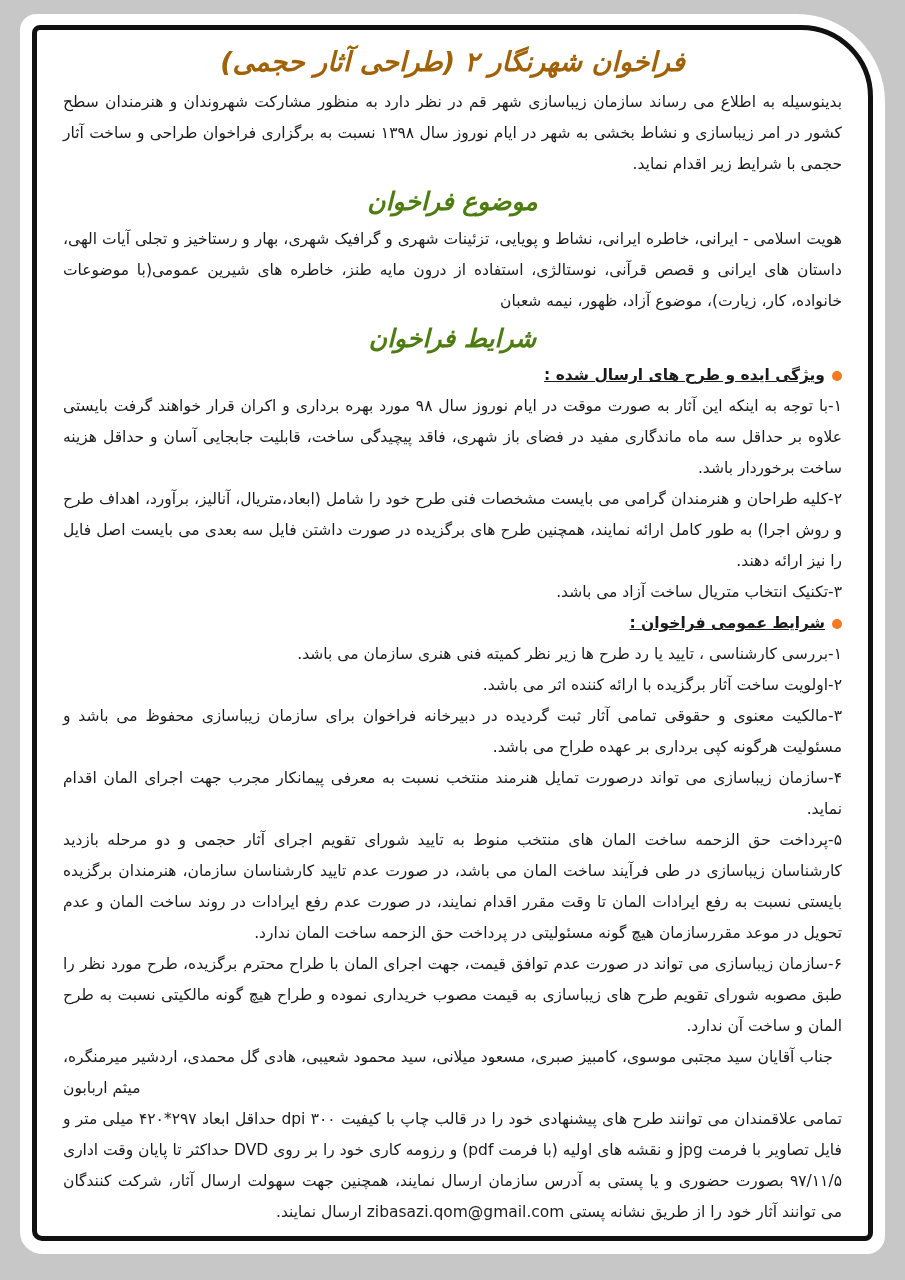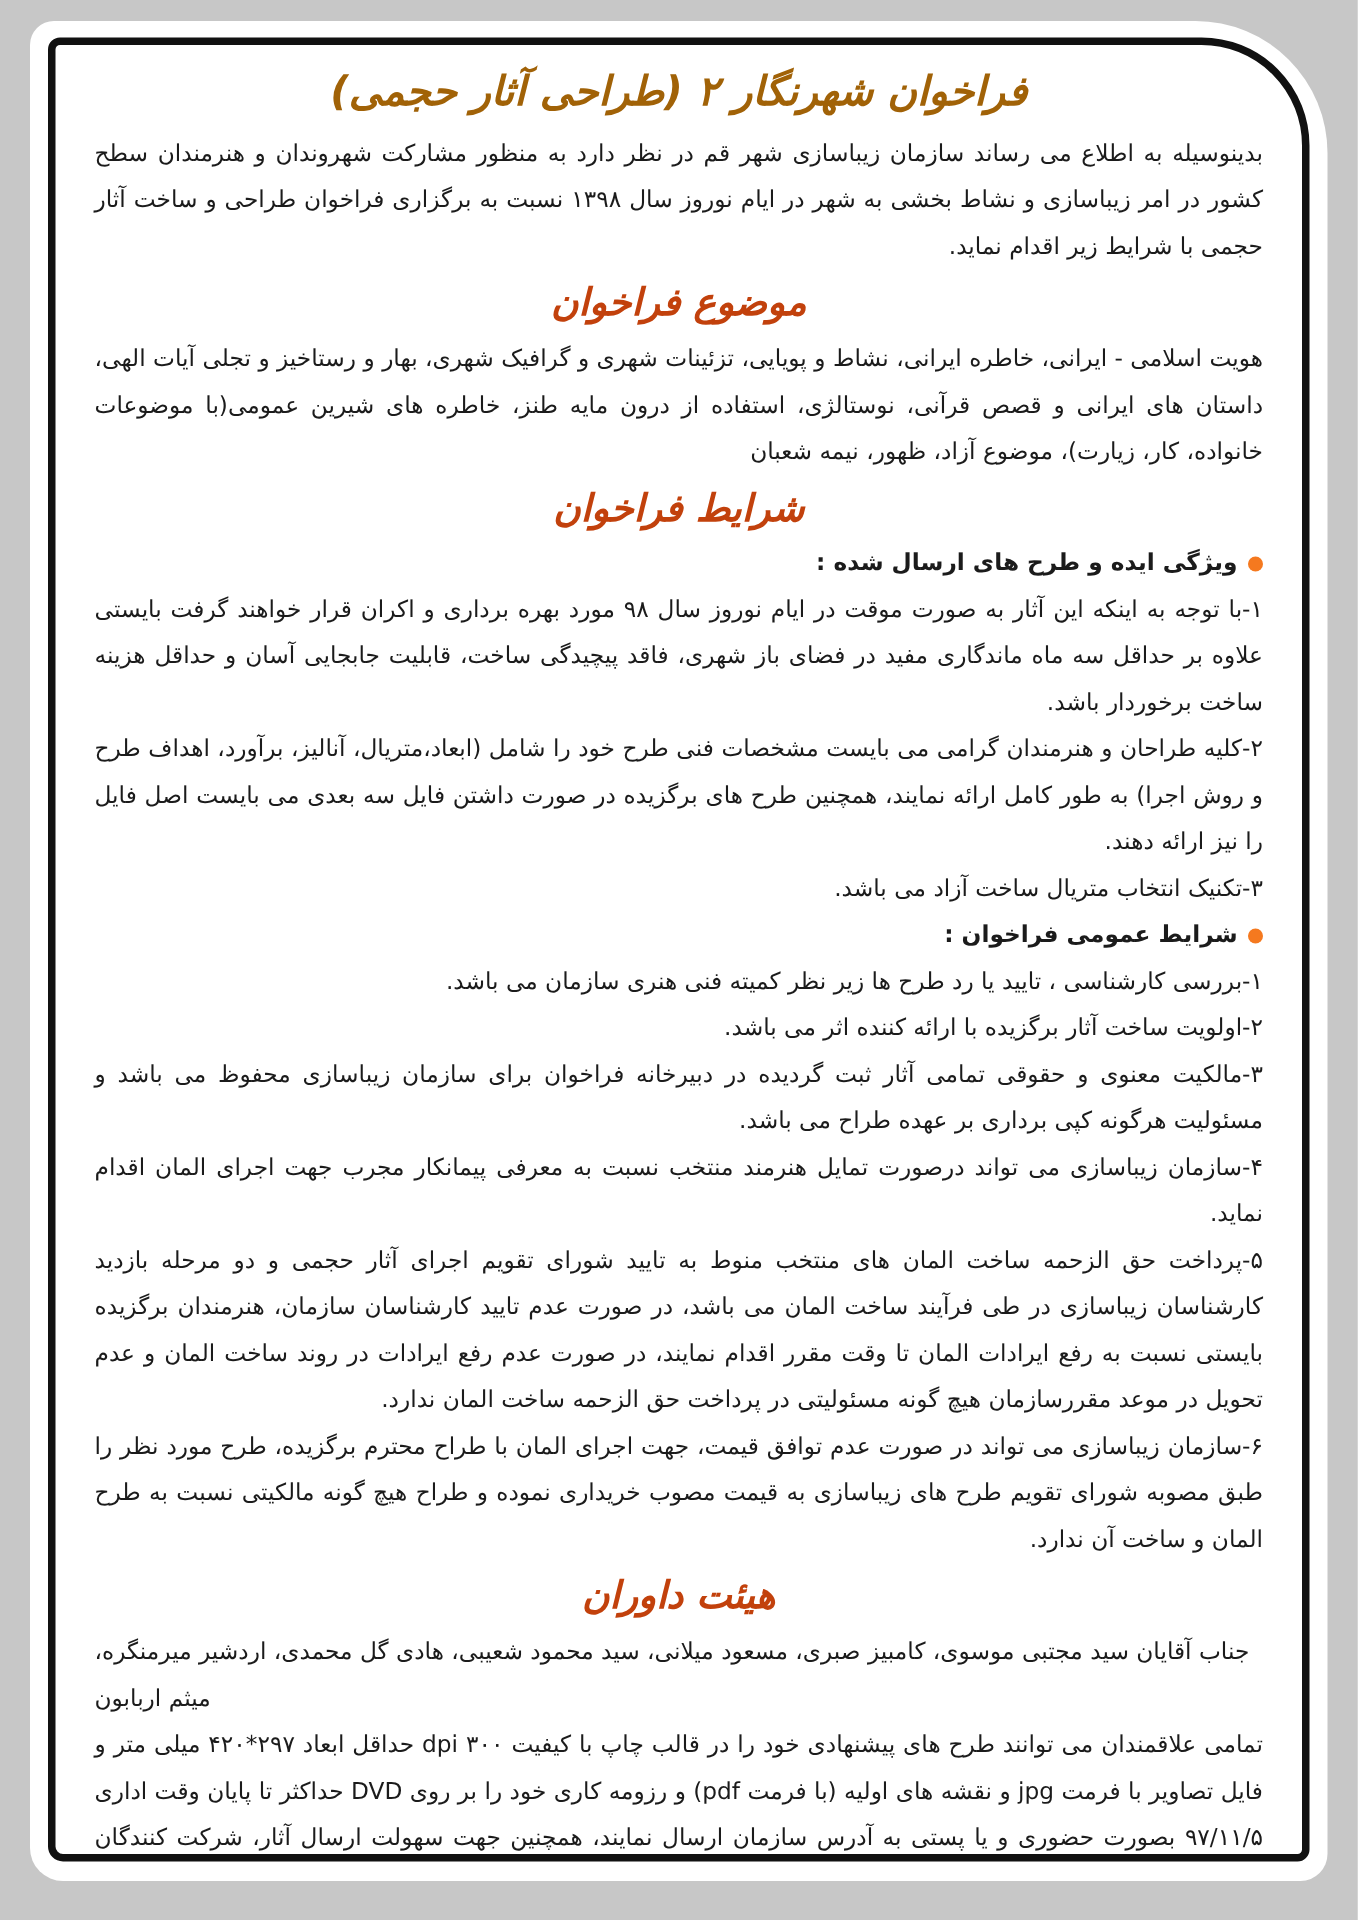--- a/index.html
+++ b/index.html
@@ -36,41 +36,42 @@
     text-align: center;
     color: #a16207;
     font-size: 27px;
     font-weight: bold;
     font-style: italic;
     line-height: 1.6;
     margin: 2px 0 4px 0;
   }
   .section-heading {
     text-align: center;
-    color: #c2410c;
+    color: #4d7c0f;
     font-size: 25px;
     font-weight: bold;
     font-style: italic;
     line-height: 1.5;
     margin: 3px 0;
   }
   p.body-text {
     margin: 0;
     font-size: 15.5px;
     line-height: 2.0;
     text-align: justify;
     text-justify: inter-word;
   }
   p.center-line { text-align: left; }
   .bullet-line {
     margin: 0;
     font-size: 15.5px;
     line-height: 2.0;
     text-align: right;
     font-weight: bold;
+    text-decoration: underline;
   }
   .bullet-dot {
     display: inline-block;
     width: 10px;
     height: 10px;
     background: #f5791f;
     border-radius: 50%;
     margin-left: 7px;
     vertical-align: middle;
   }
@@ -99,21 +100,20 @@
 
     <p class="bullet-line"><span class="bullet-dot"></span><span>شرایط عمومی فراخوان :</span></p>
 
     <p class="body-text">۱-بررسی کارشناسی ، تایید یا رد طرح ها زیر نظر کمیته فنی هنری سازمان می باشد.</p>
     <p class="body-text">۲-اولویت ساخت آثار برگزیده با ارائه کننده اثر می باشد.</p>
     <p class="body-text">۳-مالکیت معنوی و حقوقی تمامی آثار ثبت گردیده در دبیرخانه فراخوان برای سازمان زیباسازی محفوظ می باشد و مسئولیت هرگونه کپی برداری بر عهده طراح می باشد.</p>
     <p class="body-text">۴-سازمان زیباسازی می تواند درصورت تمایل هنرمند منتخب نسبت به معرفی پیمانکار مجرب جهت اجرای المان اقدام نماید.</p>
     <p class="body-text">۵-پرداخت حق الزحمه ساخت المان های منتخب منوط به تایید شورای تقویم اجرای آثار حجمی و دو مرحله بازدید کارشناسان زیباسازی در طی فرآیند ساخت المان می باشد، در صورت عدم تایید کارشناسان سازمان، هنرمندان برگزیده بایستی نسبت به رفع ایرادات المان تا وقت مقرر اقدام نمایند، در صورت عدم رفع ایرادات در روند ساخت المان و عدم تحویل در موعد مقررسازمان هیچ گونه مسئولیتی در پرداخت حق الزحمه ساخت المان ندارد.</p>
     <p class="body-text">۶-سازمان زیباسازی می تواند در صورت عدم توافق قیمت، جهت اجرای المان با طراح محترم برگزیده، طرح مورد نظر را طبق مصوبه شورای تقویم طرح های زیباسازی به قیمت مصوب خریداری نموده و طراح هیچ گونه مالکیتی نسبت به طرح المان و ساخت آن ندارد.</p>
 
-    <div class="section-heading">هیئت داوران</div>
 
     <p class="body-text center-line">جناب آقایان سید مجتبی موسوی، کامبیز صبری، مسعود میلانی، سید محمود شعیبی، هادی گل محمدی، اردشیر میرمنگره، میثم اربابون</p>
 
 
     <p class="body-text">تمامی علاقمندان می توانند طرح های پیشنهادی خود را در قالب چاپ با کیفیت ۳۰۰ dpi حداقل ابعاد ۲۹۷*۴۲۰ میلی متر و فایل تصاویر با فرمت jpg و نقشه های اولیه (با فرمت pdf) و رزومه کاری خود را بر روی DVD حداکثر تا پایان وقت اداری ۹۷/۱۱/۵ بصورت حضوری و یا پستی به آدرس سازمان ارسال نمایند، همچنین جهت سهولت ارسال آثار، شرکت کنندگان می توانند آثار خود را از طریق نشانه پستی zibasazi.qom@gmail.com ارسال نمایند.</p>
 
   </div>
 </div>
 
 </body></html>

